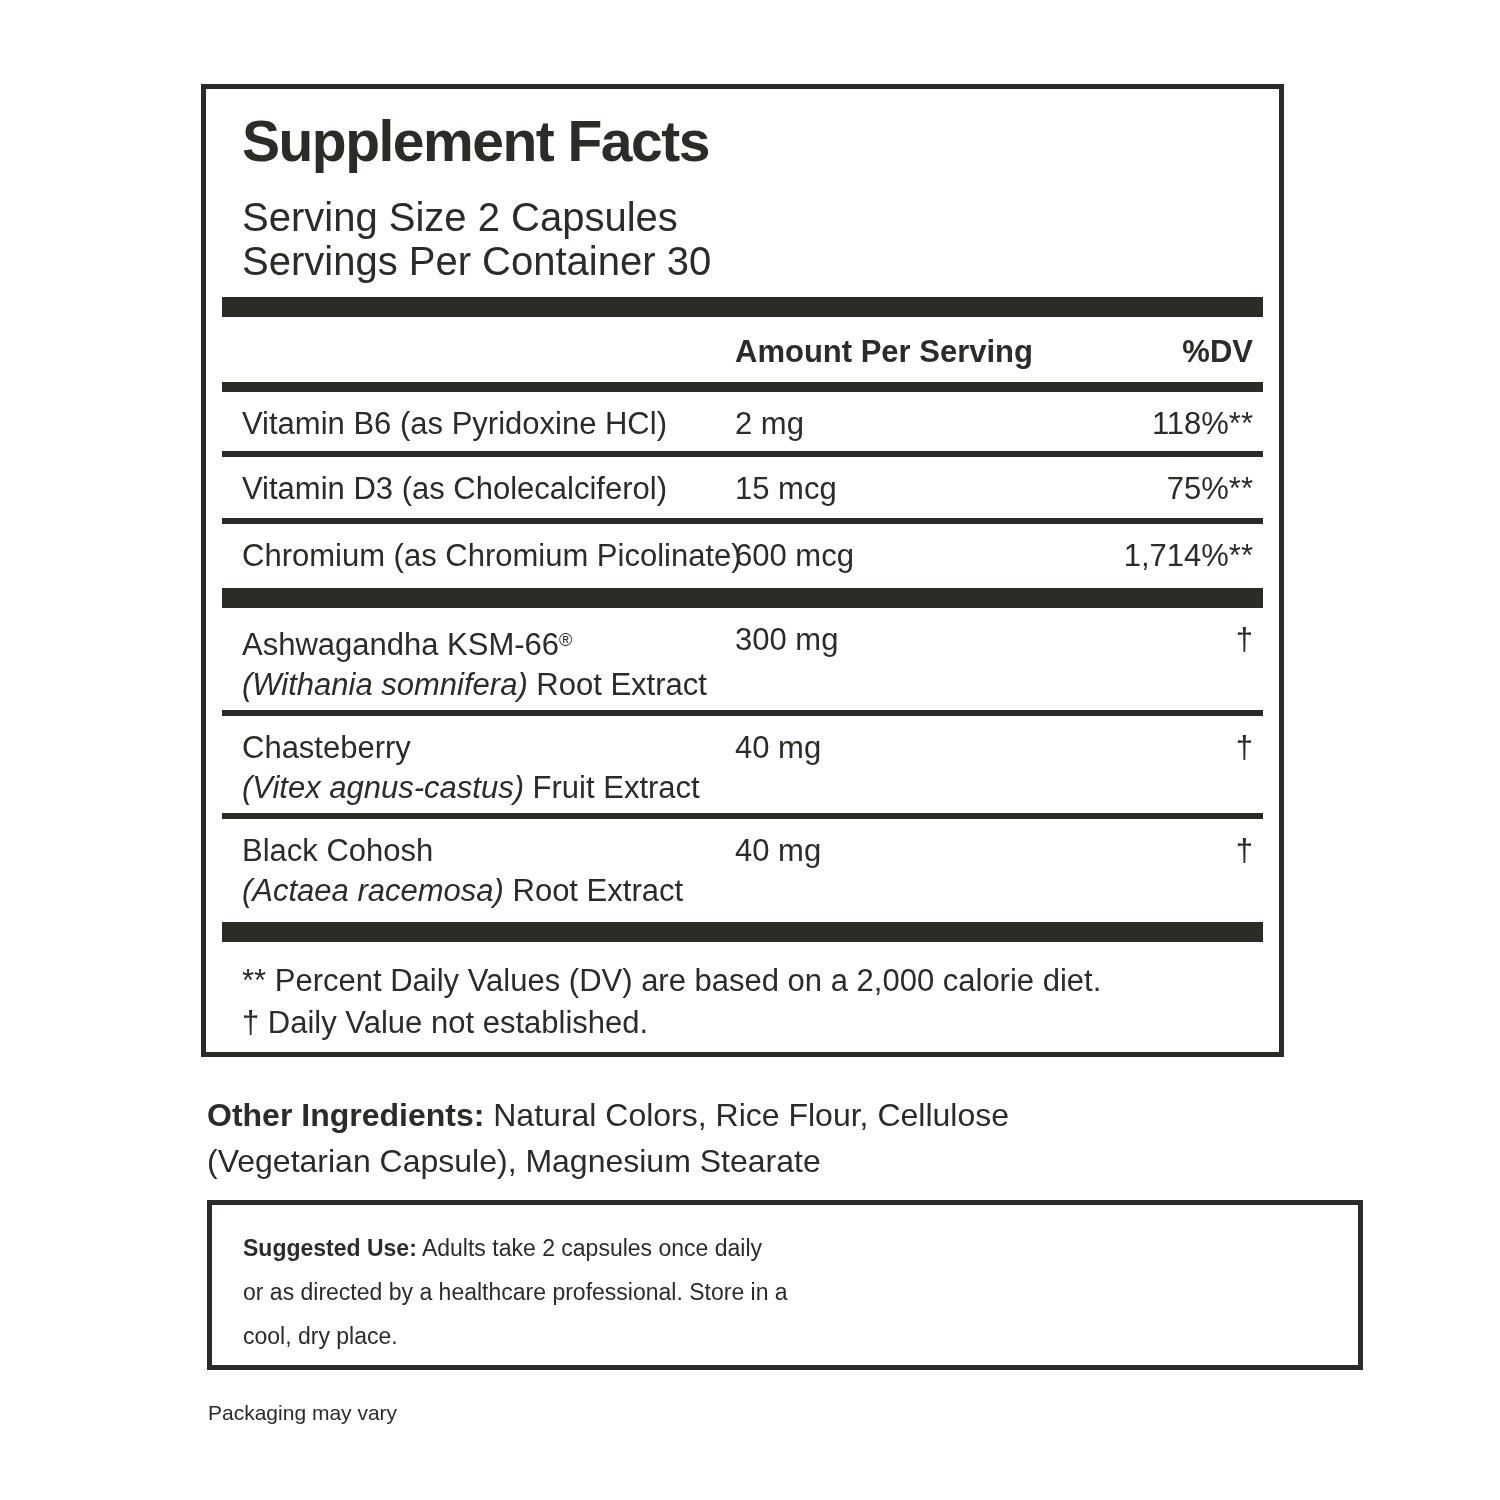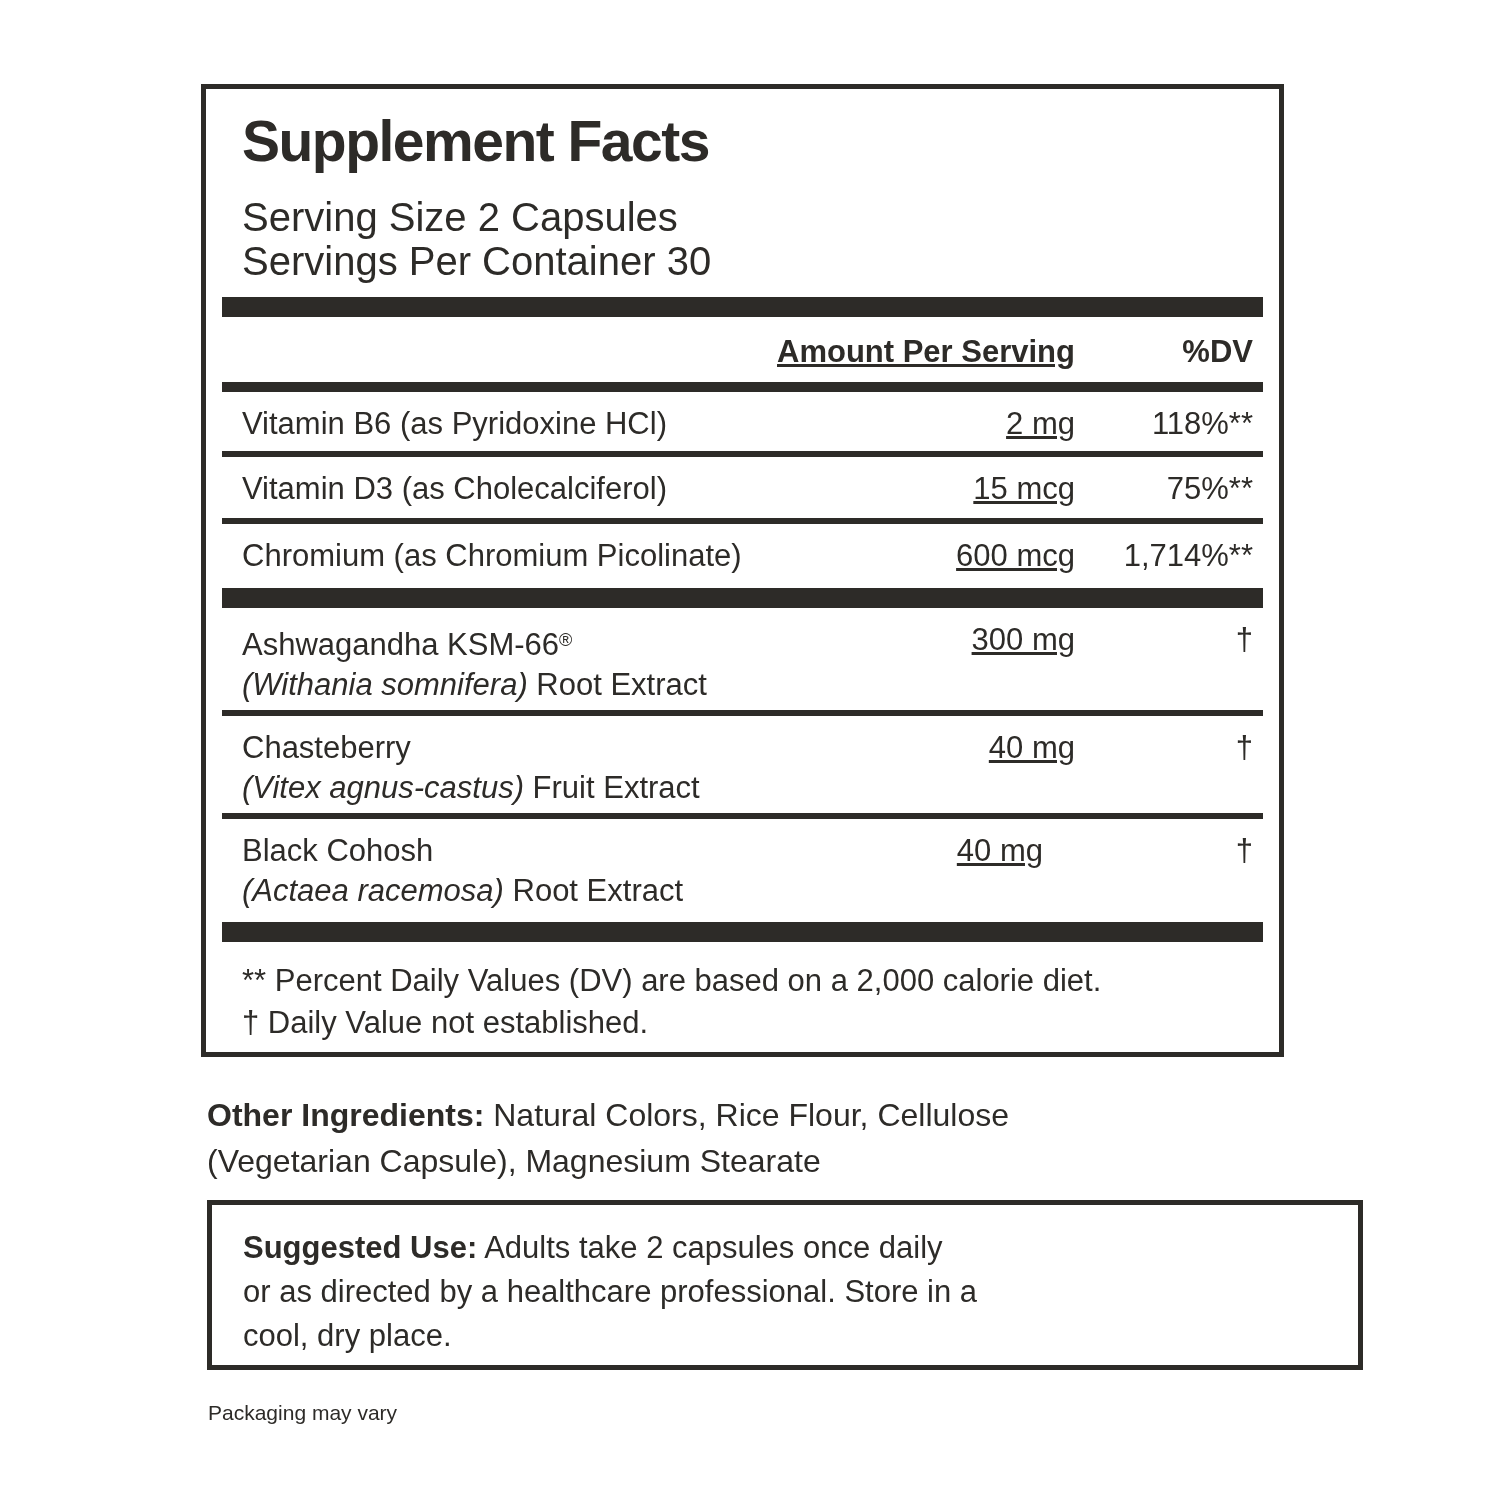--- a/index.html
+++ b/index.html
@@ -36,29 +36,29 @@
   .rule-hdr { height:10px; background:#2d2b28; }
 
   .hdr-row, .row {
     display:flex; align-items:flex-start;
     box-sizing:border-box;
     font-size:31px; line-height:40px;
     padding:12px 10px 0 20px;
   }
   .hdr-row { height:65px; padding-top:15px; font-weight:bold; }
   .col-name   { flex:1 1 0; min-width:0; white-space:nowrap; }
-  .col-amount { width:340px; text-align:right; white-space:nowrap;text-decoration:underline; }
+  .col-amount { width:340px; text-align:left; white-space:nowrap; }
   .col-dv     { width:178px; text-align:right; white-space:nowrap; }
 
   .h59  { height:59px; }
   .h61  { height:61px; }
   .h64  { height:64px; }
   .h97  { height:97px; }
   .h102 { height:102px; }
-  .h103 { height:103px;gap:32px; }
+  .h103 { height:103px; }
 
   .reg { font-size:0.58em; vertical-align:0.5em; }
   .nm2 i { font-style:italic; }
 
   .footnotes {
     padding:18px 10px 0 20px;
     font-size:31px; line-height:42px;
   }
 
   
@@ -69,21 +69,21 @@
   }
   .other-ing b { font-weight:bold; }
 
   
   .use-box {
     position:absolute; left:207px; top:1200px;
     width:1156px; height:170px;
     border:5px solid #2d2b28;
     box-sizing:border-box;
     padding:21px 10px 0 31px;
-    font-size:31px; line-height:44px;
+    font-size:23px; line-height:44px;
     background:#ffffff;
   }
   .use-box b { font-weight:bold; }
 
   
   .pkg-note {
     position:absolute; left:208px; top:1393px;
     font-size:21px; line-height:40px;
   }
 </style>

